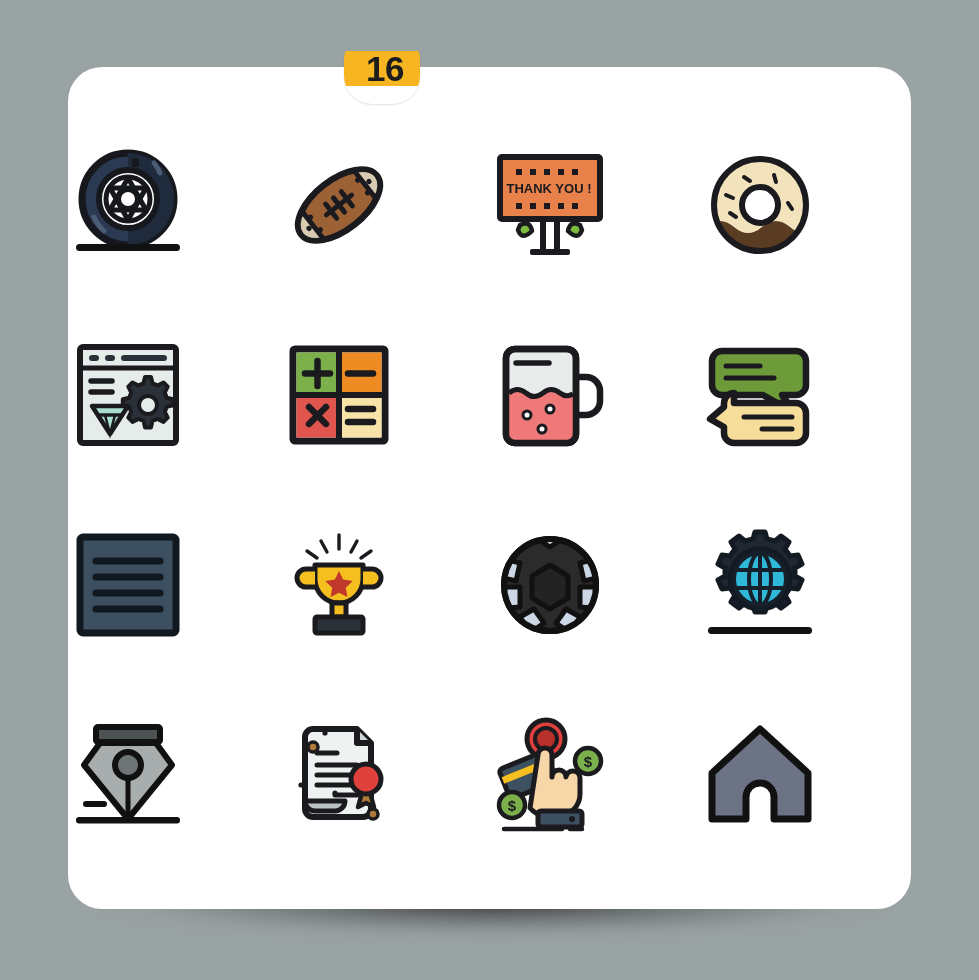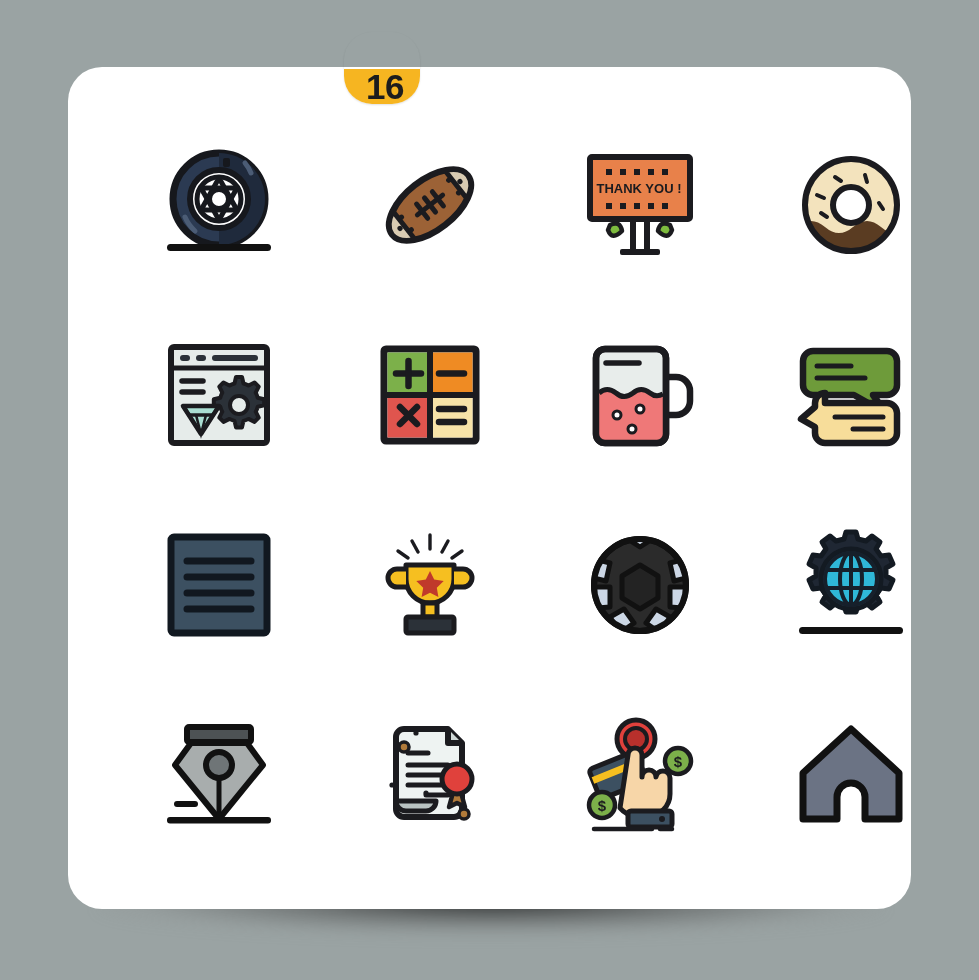--- a/index.html
+++ b/index.html
@@ -28,21 +28,21 @@
     border-radius:50%;
     filter:blur(7px);
     z-index:0;
   }
 
   
   .badge{
     position:absolute;
     left:344px; top:32px;
     height:72px;
-    display:flex;align-items:flex-end;
+    display:flex;align-items:center;
     border-radius:28px;
     overflow:hidden;
     z-index:5;
     box-shadow:0 1px 2px rgba(0,0,0,.12);
   }
   .badge-count{
     background:#f6b521;
     color:#1d1d1d;
     display:flex;align-items:center;justify-content:center;
     padding:0 16px 0 22px;
@@ -64,21 +64,21 @@
   .grid{
     position:absolute;
     left:68px; top:110px;
     width:843px; height:760px;
     display:grid;
     grid-template-columns:repeat(4,1fr);
     grid-template-rows:repeat(4,1fr);
     z-index:2;
   }
   .cell{
-    display:flex;align-items:center;justify-content:flex-end;
+    display:flex;align-items:center;justify-content:flex-start;
   }
   .cell svg{display:block;}
 </style>
 </head>
 <body>
 
 <div id="stage">
 
   <div class="card-shadow"></div>
   <div class="card"></div>

